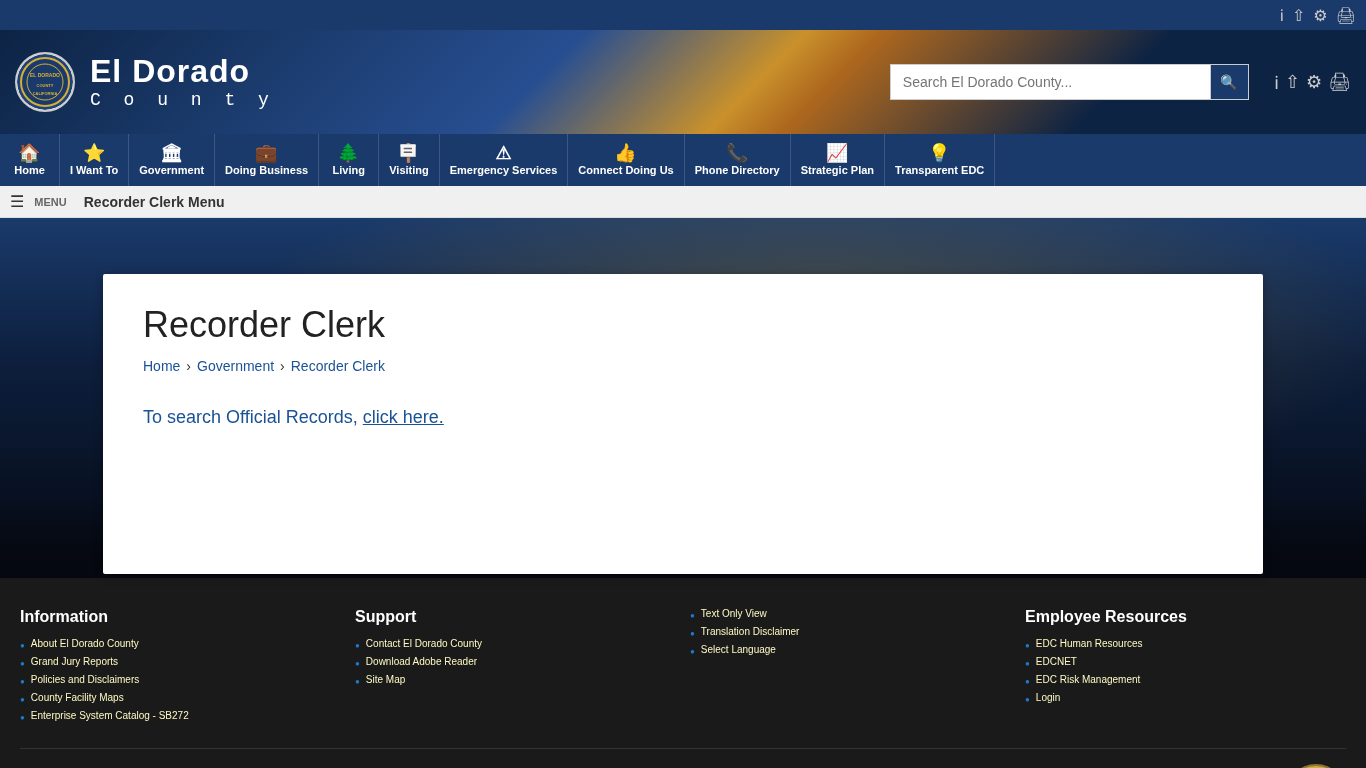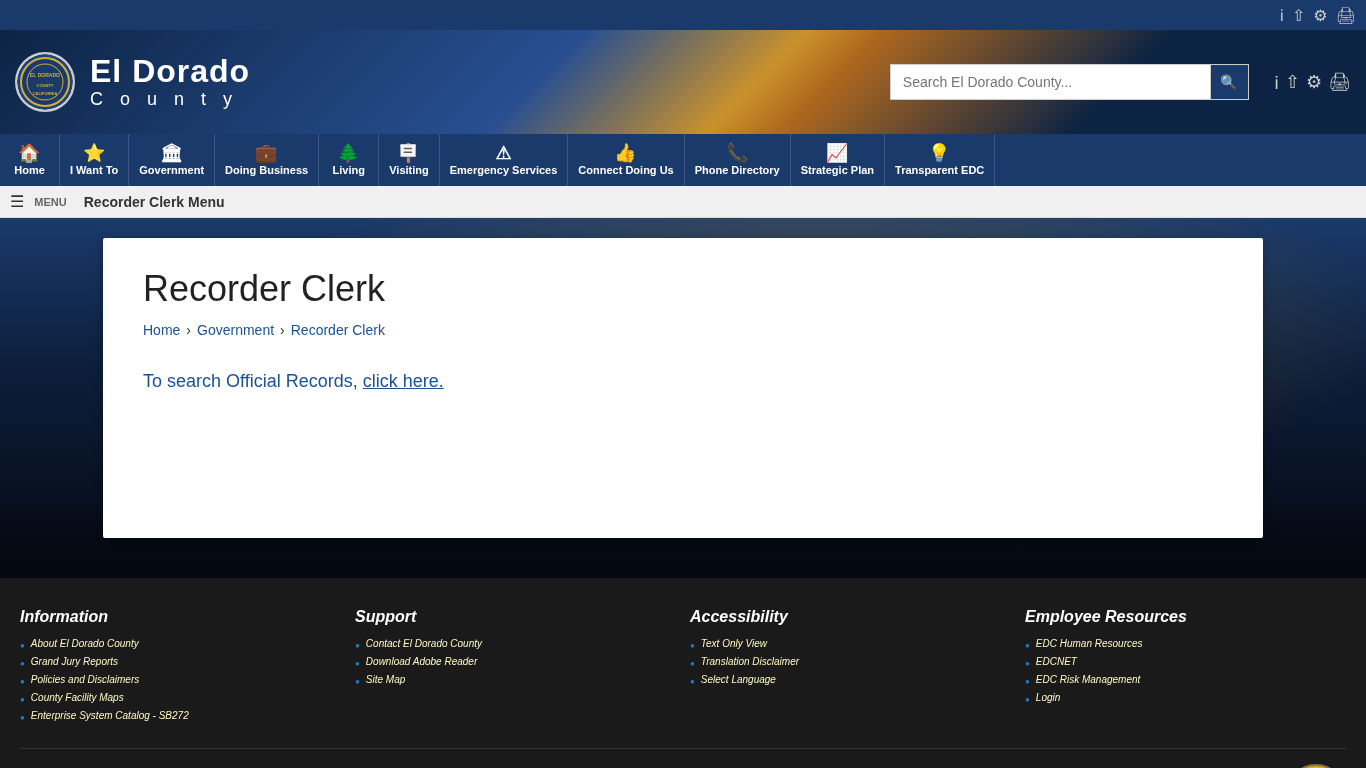--- a/index.html
+++ b/index.html
@@ -73,20 +73,21 @@
     }
     .site-title .main-title {
       font-size: 32px;
       font-weight: bold;
       line-height: 1.1;
       letter-spacing: 1px;
     }
     .site-title .sub-title {
       font-size: 18px;
       letter-spacing: 6px;
+      font-family: Liberation Mono, monospace;
     }
     .search-bar {
       margin-left: auto;
       display: flex;
       align-items: center;
       padding-left: 48px;
     }
     .search-input {
       width: 320px;
       padding: 8px 12px;
@@ -161,23 +162,23 @@
       color: #333;
       padding-left: 7px;
     }
 
     
     .content-area {
       position: relative;
       min-height: 360px;
       background: linear-gradient(to bottom, #2a4a7a 0%, #1a2a4a 30%, #0a1020 60%, #050810 100%);
       display: flex;
-      align-items: flex-start;
+      align-items: flex-end;
       justify-content: center;
-      padding: 20px;
+      padding: 4px;
       border-radius: 28px;
     }
     .content-area-bg {
       position: absolute;
       top: 0; left: 0; right: 0; bottom: 0;
       background: 
         radial-gradient(ellipse at 60% 30%, rgba(200,150,30,0.3) 0%, transparent 50%),
         linear-gradient(to bottom, #1a3a6b 0%, #0d1f3d 40%, #050810 100%);
     }
     .content-card {
@@ -223,21 +224,20 @@
       background: #1a1a1a;
       color: #ccc;
       padding: 30px 20px 20px 20px;
       position: relative;
     }
     .footer-grid {
       display: grid;
       grid-template-columns: 1fr 1fr 1fr 1fr;
       gap: 20px;
       max-width: 1320px;
-      font-style: italic;
     }
     .footer-section h3 {
       color: #fff;
       font-size: 16px;
       font-weight: bold;
       margin-bottom: 12px;
     }
     .footer-section ul {
       list-style: none;
     }
@@ -441,21 +441,20 @@
         <li>
             <a href="#">Download Adobe Reader</a>
           </li>
         <li>
             <a href="#">Site Map</a>
           </li>
       </ul>
     </div>
 
     <div class="footer-section">
-      <h3>Accessibility</h3>
       <ul>
         <li>
             <a href="#">Text Only View</a>
           </li>
         <li>
             <a href="#">Translation Disclaimer</a>
           </li>
         <li>
             <a href="#">Select Language</a>
           </li>

